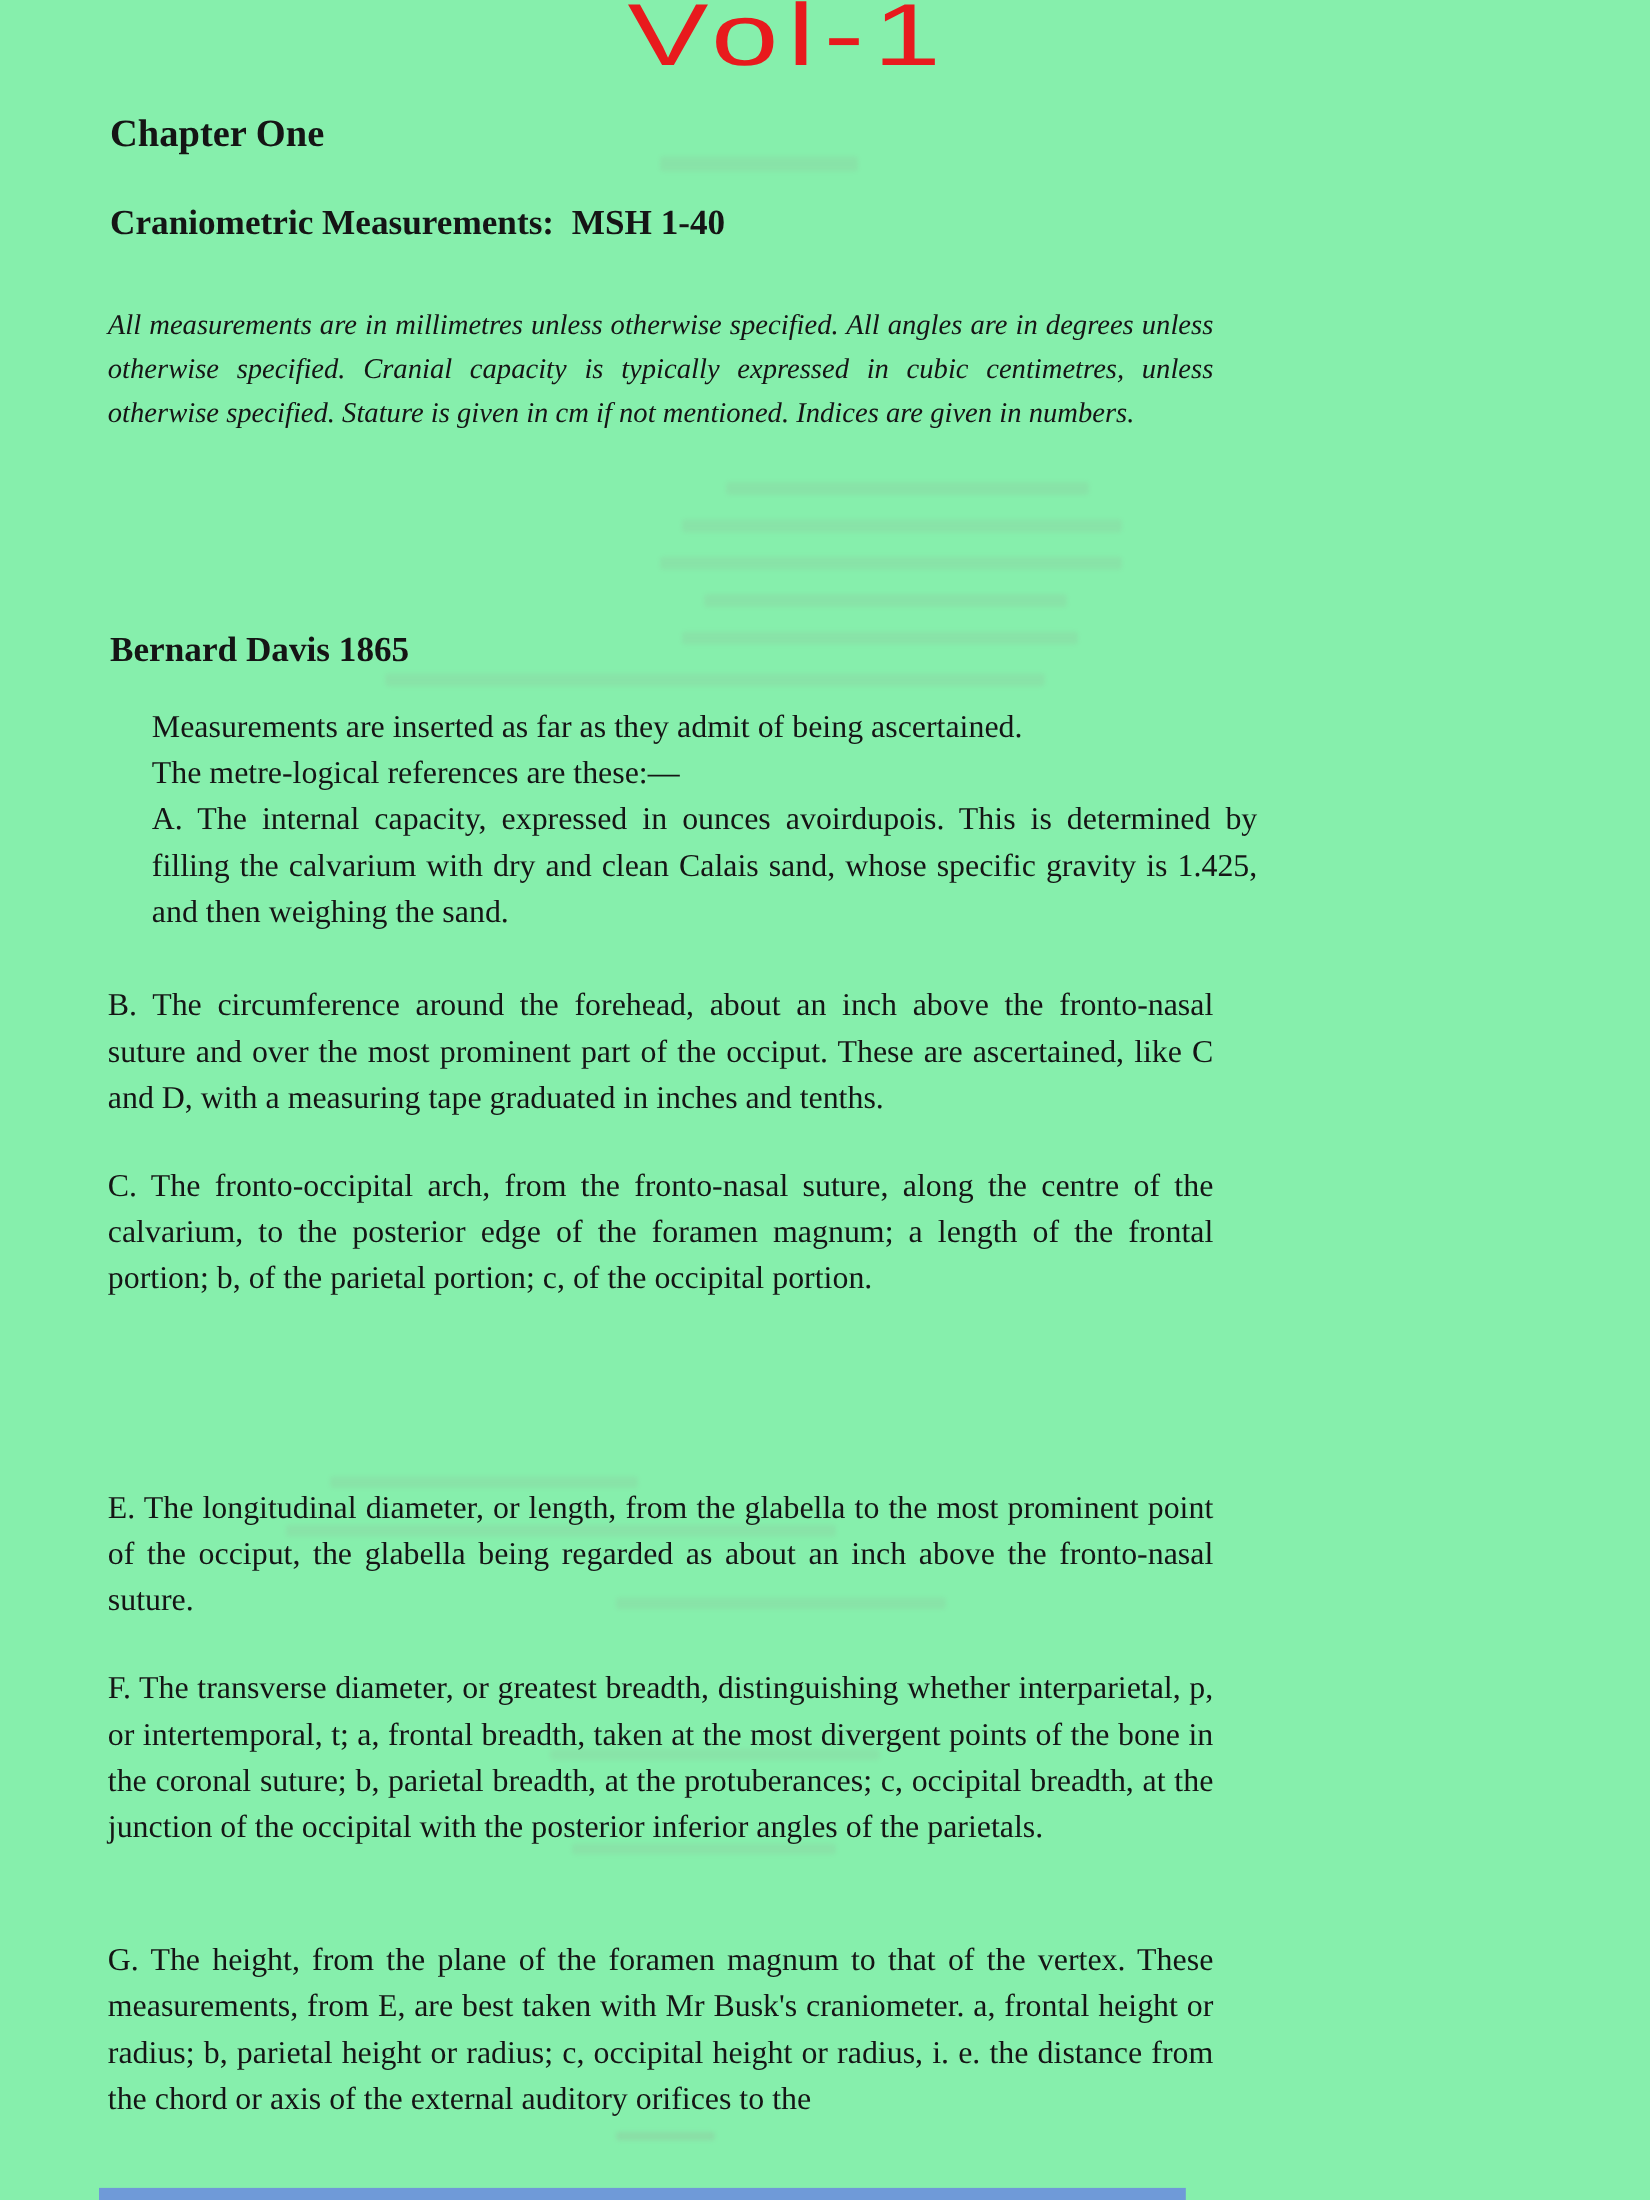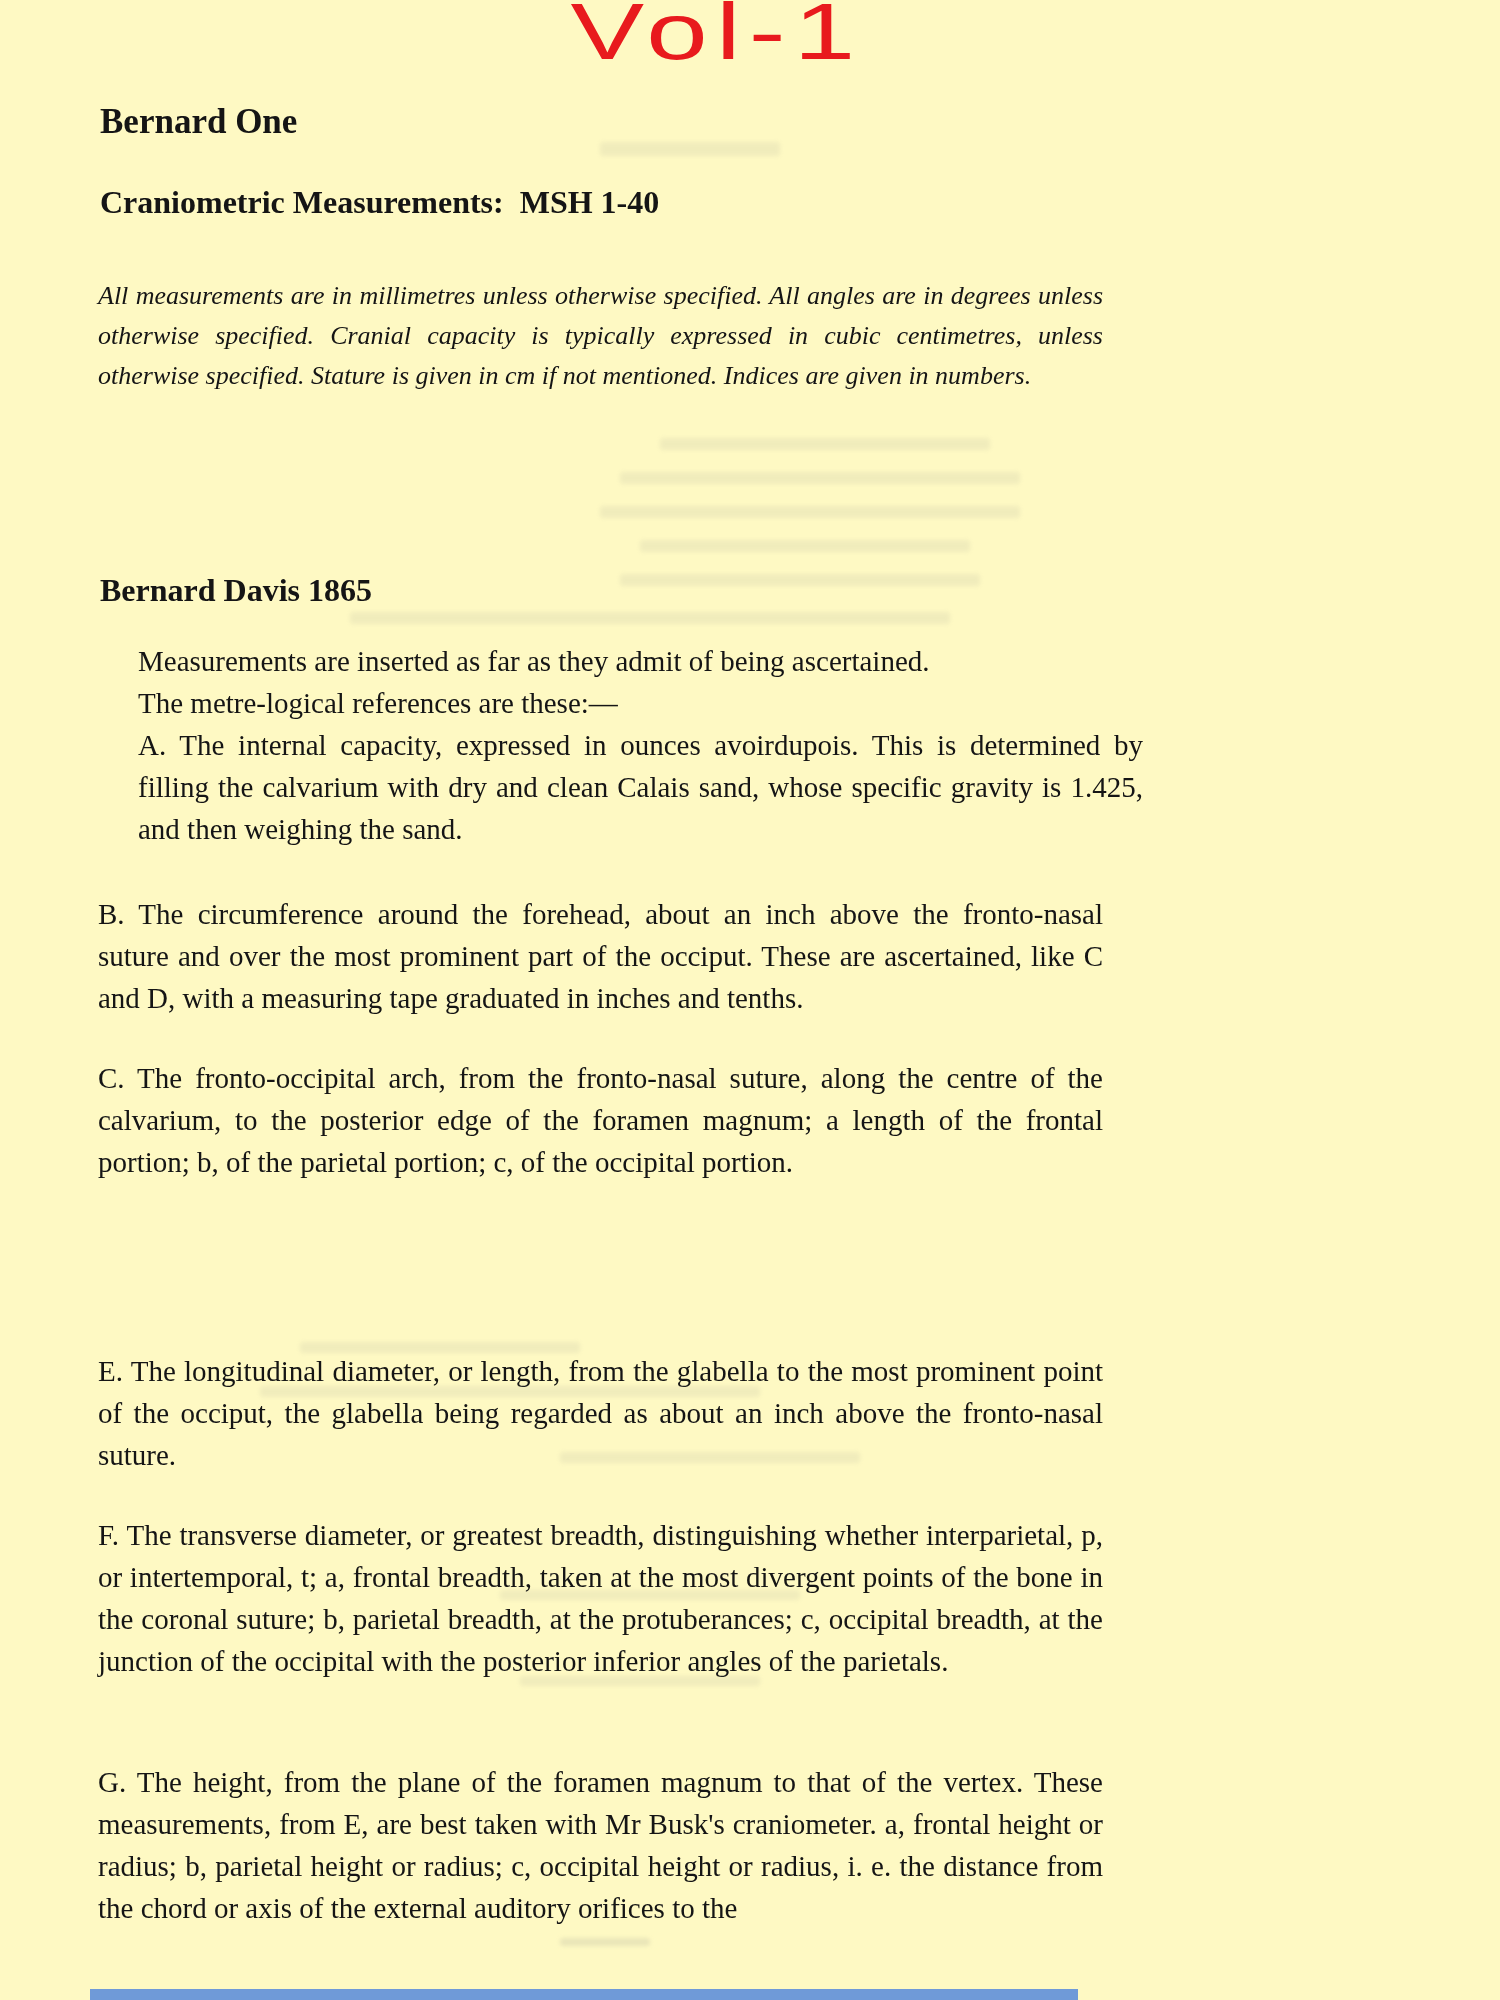--- a/index.html
+++ b/index.html
@@ -1,19 +1,19 @@
 <!DOCTYPE html>
 <html><head>
 <meta charset="utf-8">
 <style>
   html,body { margin:0; padding:0; background:#e9e9e9; }
   .page {
     position:relative;
     width:1500px; height:2000px;
-    background:#fef9c3;
+    background:#86efac;
     overflow:hidden;
     font-family:"Liberation Serif", serif;
     color:#151515;
   }
   
   .vol {
     position:absolute;
     top:-14px; left:-33px; width:1500px;
     text-align:center;
     font-family:"Liberation Sans", sans-serif;
@@ -78,21 +78,21 @@
     background:#6f9ad8;
   }
 </style>
 </head>
 <body>
 
 <div class="page">
 
   <div class="vol" style="color: rgb(232, 26, 29);">Vol-1</div>
 
-  <div class="h chapter">Bernard One</div>
+  <div class="h chapter">Chapter One</div>
   <div class="h doctitle">Craniometric Measurements:  MSH 1-40</div>
 
   <div class="par intro">All measurements are in millimetres unless otherwise specified. All angles are in degrees unless otherwise specified. Cranial capacity is typically expressed in cubic centimetres, unless otherwise specified.  Stature is given in cm if not mentioned. Indices are given in numbers.</div>
 
   <div class="h sectionhd">Bernard Davis 1865</div>
 
   <div class="par p0">Measurements are inserted as far as they admit of being ascertained.
 The metre-logical references are  these:—
 A. The internal capacity, expressed in ounces avoirdupois. This is determined by filling the calvarium with dry and clean Calais sand, whose specific gravity is 1.425, and then weighing the sand.</div>
   <div class="par p2">C. The fronto-occipital arch, from the fronto-nasal suture, along the centre of the calvarium, to the posterior edge of the foramen magnum; a length of the frontal portion; b, of the parietal portion; c, of the occipital portion.</div>

